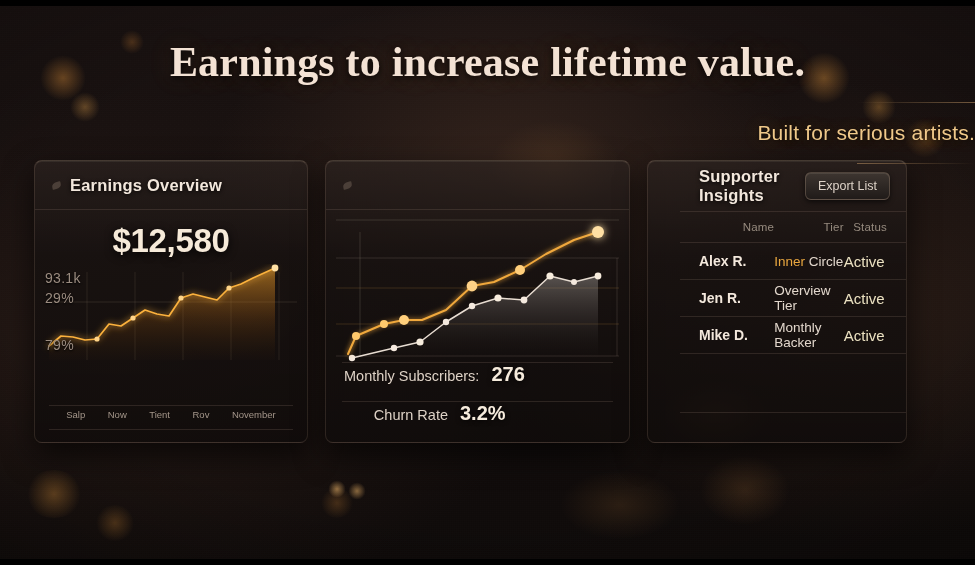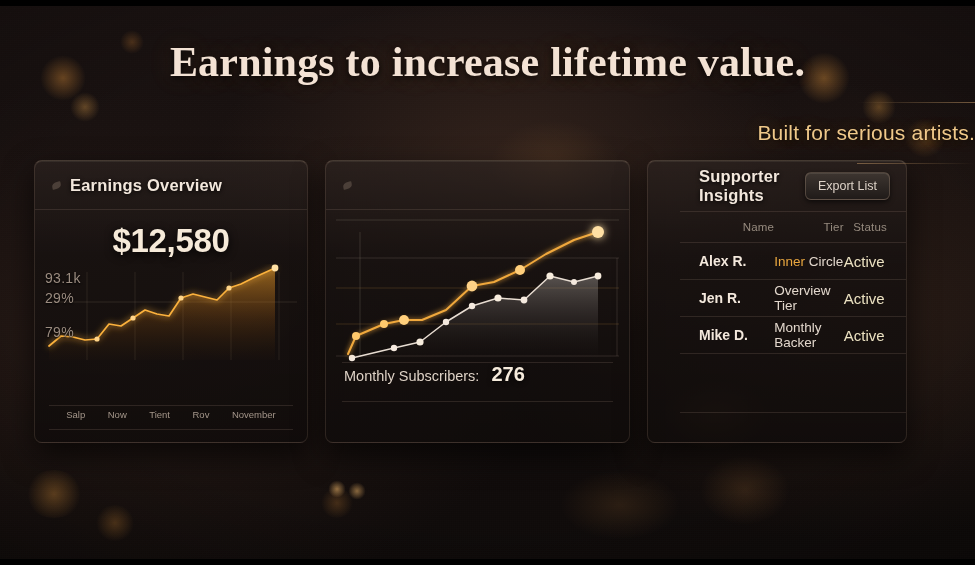--- a/index.html
+++ b/index.html
@@ -248,21 +248,21 @@
 
           <circle cx="62" cy="75" r="2.6" fill="#ffd488"></circle>
           <circle cx="98" cy="54" r="2.6" fill="#ffd488"></circle>
           <circle cx="146" cy="34" r="2.6" fill="#ffd488"></circle>
           <circle cx="194" cy="24" r="2.6" fill="#ffd488"></circle>
           <circle cx="240" cy="4" r="3.4" fill="#ffe0a4"></circle>
         </svg>
 
         <div class="ylab" style="top:6px;">93.1k</div>
         <div class="ylab" style="top:26px;">29%</div>
-        <div class="ylab" style="top:60px;">79%</div>
+        <div class="ylab" style="top:73px;">79%</div>
       </div>
 
       <div class="c1-foot">
         <div class="hr"></div>
         <div class="xaxis">
           <span class="xlab">Salp</span>
           <span class="xlab">Now</span>
           <span class="xlab">Tient</span>
           <span class="xlab">Rov</span>
           <span class="xlab">November</span>
@@ -332,20 +332,24 @@
           <circle cx="264" cy="18" r="6" fill="#ffe0a4" filter="url(#glowdot)"></circle>
         </svg>
       </div>
 
       <div class="hr" style="margin:0 16px;"></div>
       <div class="stat-row r1">
         <span class="stat-label">Monthly Subscribers:</span>
         <span class="stat-value">276</span>
       </div>
       <div class="hr" style="margin:0 16px;"></div>
+      <div class="stat-row r2">
+        <span class="stat-label">Churn Rate</span>
+        <span class="stat-value">3.2%</span>
+      </div>
     </div>
 
     <div class="card c3">
       <div class="card3-head">
         <span class="card-title">Supporter Insights</span>
         <button class="export-btn">Export List</button>
       </div>
       <div class="hr"></div>
 
       <div class="trow header-row">

